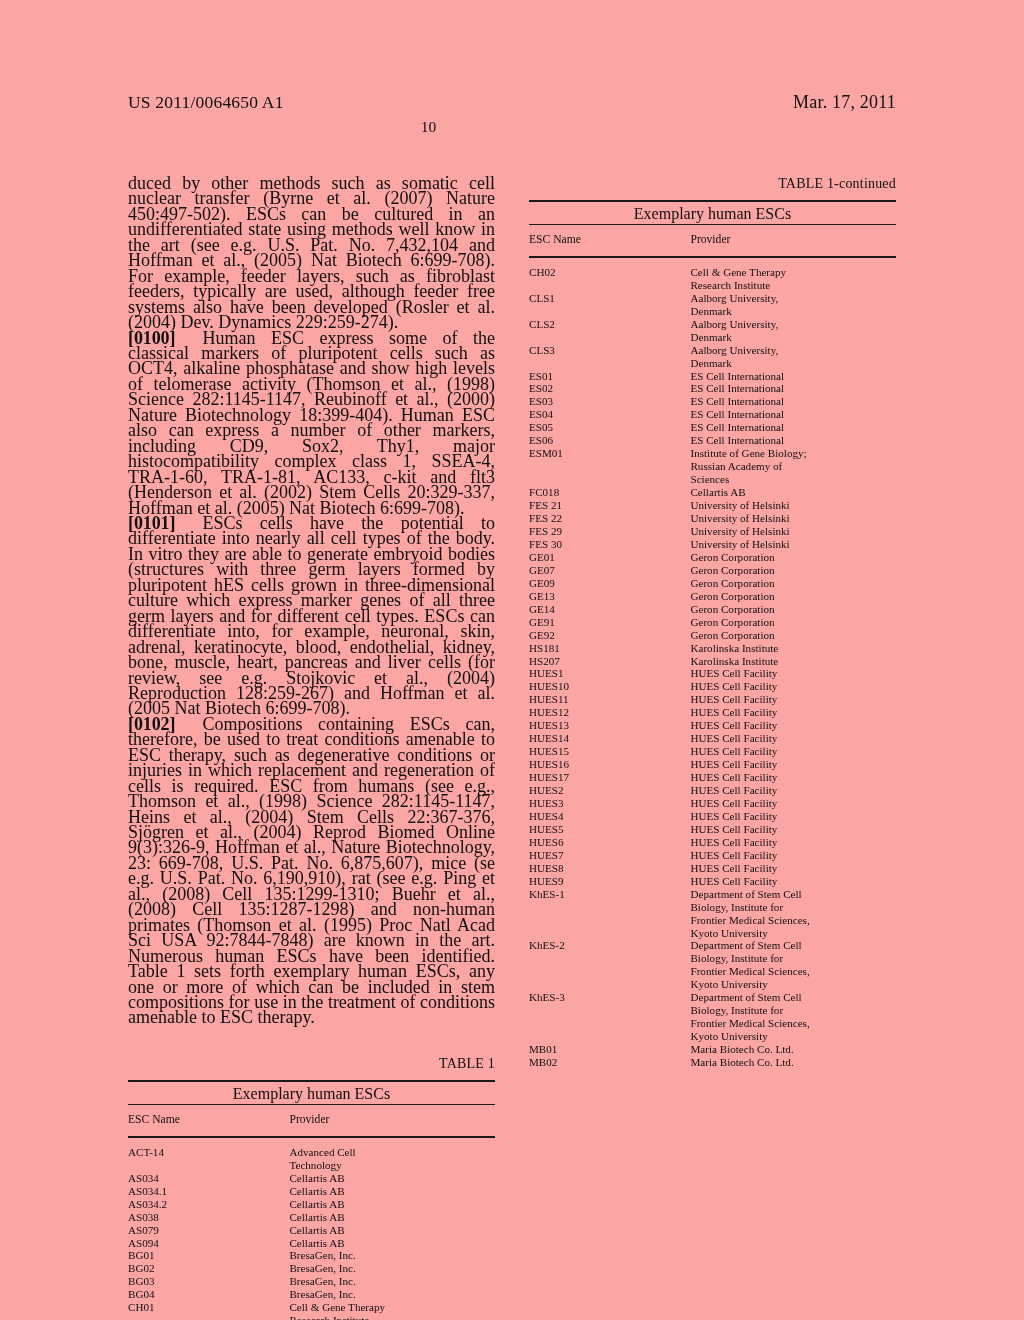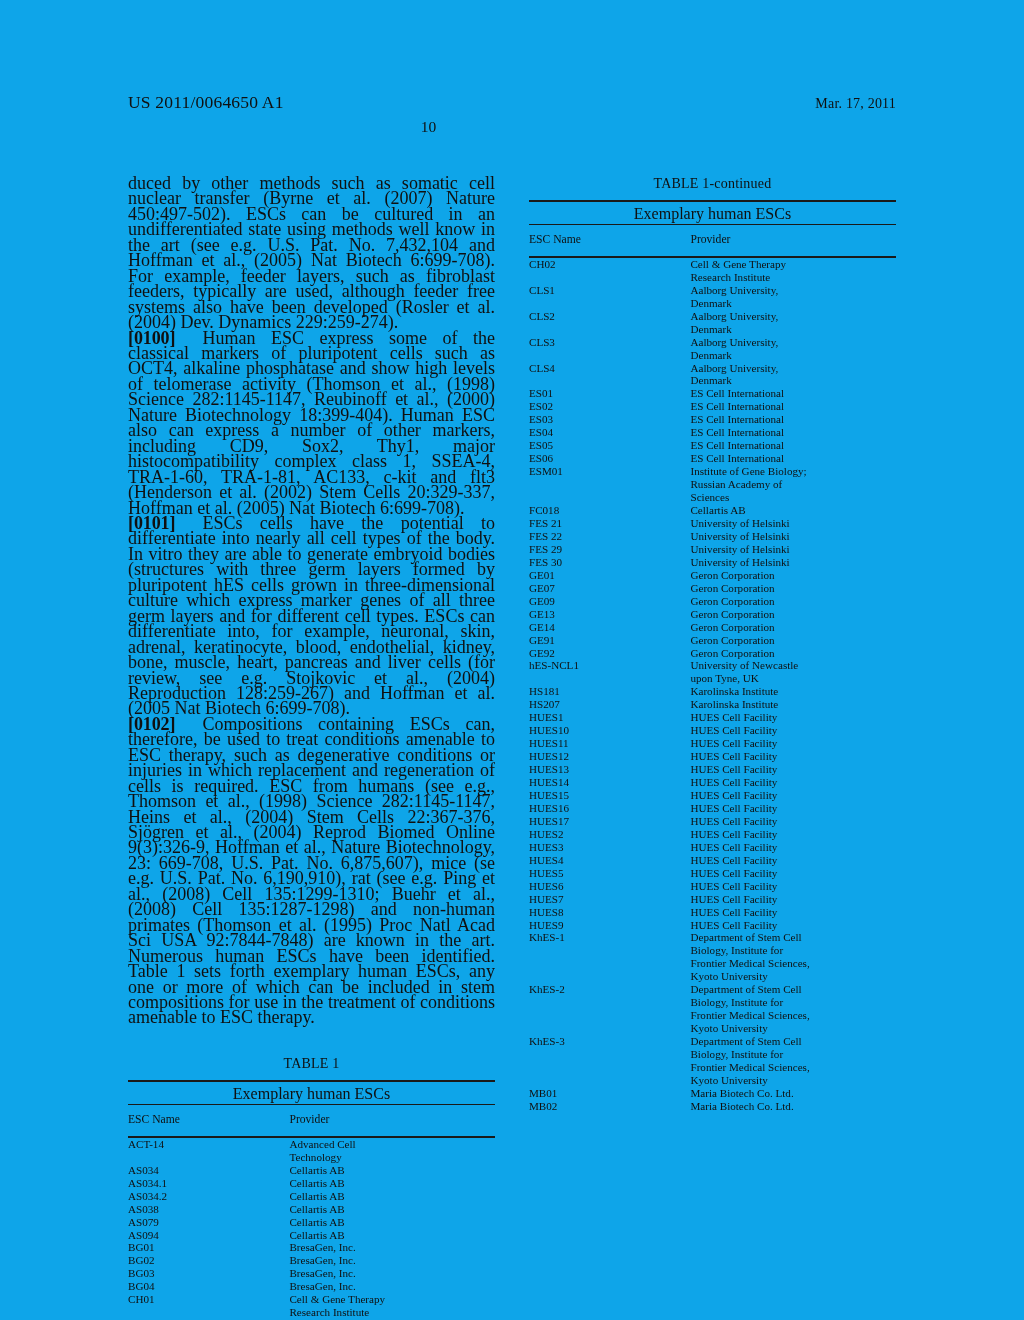--- a/index.html
+++ b/index.html
@@ -14,41 +14,41 @@
     position: relative;
     font-family: "Liberation Serif", "DejaVu Serif", serif;
     color: #101010;
     overflow: hidden;
   }
 
   
   .page {
     position: absolute;
     inset: 0;
-    background: #0ea5e9;
+    background: #fca5a5;
   }
 
   
   .runhead {
     position: absolute;
     left: 128px;
     top: 92px;
     width: 768px;
     height: 24px;
     display: flex;
     justify-content: space-between;
     align-items: baseline;
   }
   .runhead .pubno {
     font-size: 17.5px;
     letter-spacing: 0.2px;
     white-space: nowrap;
   }
   .runhead .pubdate {
-    font-size: 14px;
+    font-size: 18px;
     letter-spacing: 0.2px;
     white-space: nowrap;
   }
   .folio {
     position: absolute;
     top: 118px;
     left: 0;
     width: 857px;
     text-align: center;
     font-size: 15.5px;
@@ -83,21 +83,21 @@
     font-weight: bold;
     letter-spacing: -0.1px;
   }
 
   
   .table-block {
     margin-top: 30px;
     width: 100%;
   }
   .table-caption {
-    text-align: center;
+    text-align: right;
     font-size: 14px;
     margin-bottom: 8px;
     letter-spacing: 0.2px;
   }
   table.esc {
     width: 100%;
     border-collapse: collapse;
     font-size: 11.1px;
     line-height: 12.95px;
   }
@@ -121,20 +121,21 @@
     font-weight: normal;
     font-size: 11.6px;
     padding: 9px 0 9px 0;
     border-bottom: 2.1px solid #1a1a1a;
   }
   table.esc td {
     vertical-align: top;
     padding: 0;
   }
   table.esc tbody tr:first-child td {
+    padding-top: 8px;
   }
   td.c-name {
     width: 44%;
     padding-left: 30px;
     white-space: pre-line;
   }
   th.c-name {
     width: 44%;
     padding-left: 30px;
   }
@@ -266,25 +267,20 @@
                 <td class="c-name">CLS2</td>
                 <td class="c-prov">Aalborg University,
 Denmark</td>
               </tr>
               <tr>
                 <td class="c-name">CLS3</td>
                 <td class="c-prov">Aalborg University,
 Denmark</td>
               </tr>
               <tr>
-                <td class="c-name">CLS4</td>
-                <td class="c-prov">Aalborg University,
-Denmark</td>
-              </tr>
-              <tr>
                 <td class="c-name">ES01</td>
                 <td class="c-prov">ES Cell International</td>
               </tr>
               <tr>
                 <td class="c-name">ES02</td>
                 <td class="c-prov">ES Cell International</td>
               </tr>
               <tr>
                 <td class="c-name">ES03</td>
                 <td class="c-prov">ES Cell International</td>
@@ -347,25 +343,20 @@
                 <td class="c-name">GE14</td>
                 <td class="c-prov">Geron Corporation</td>
               </tr>
               <tr>
                 <td class="c-name">GE91</td>
                 <td class="c-prov">Geron Corporation</td>
               </tr>
               <tr>
                 <td class="c-name">GE92</td>
                 <td class="c-prov">Geron Corporation</td>
-              </tr>
-              <tr>
-                <td class="c-name">hES-NCL1</td>
-                <td class="c-prov">University of Newcastle
-upon Tyne, UK</td>
               </tr>
               <tr>
                 <td class="c-name">HS181</td>
                 <td class="c-prov">Karolinska Institute</td>
               </tr>
               <tr>
                 <td class="c-name">HS207</td>
                 <td class="c-prov">Karolinska Institute</td>
               </tr>
               <tr>

